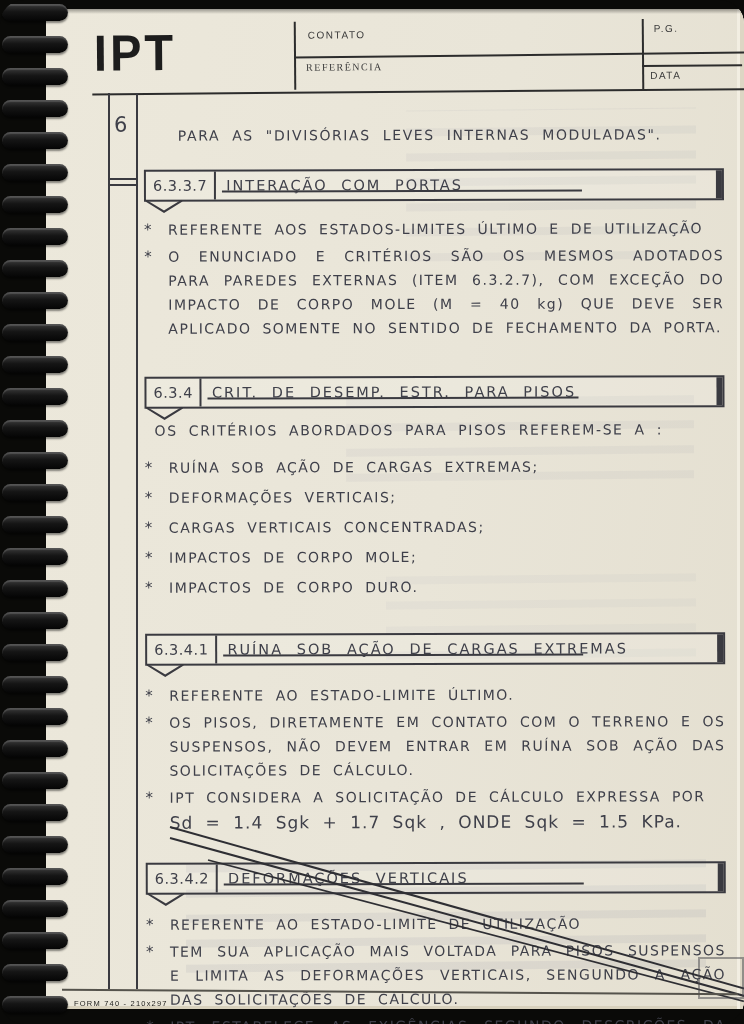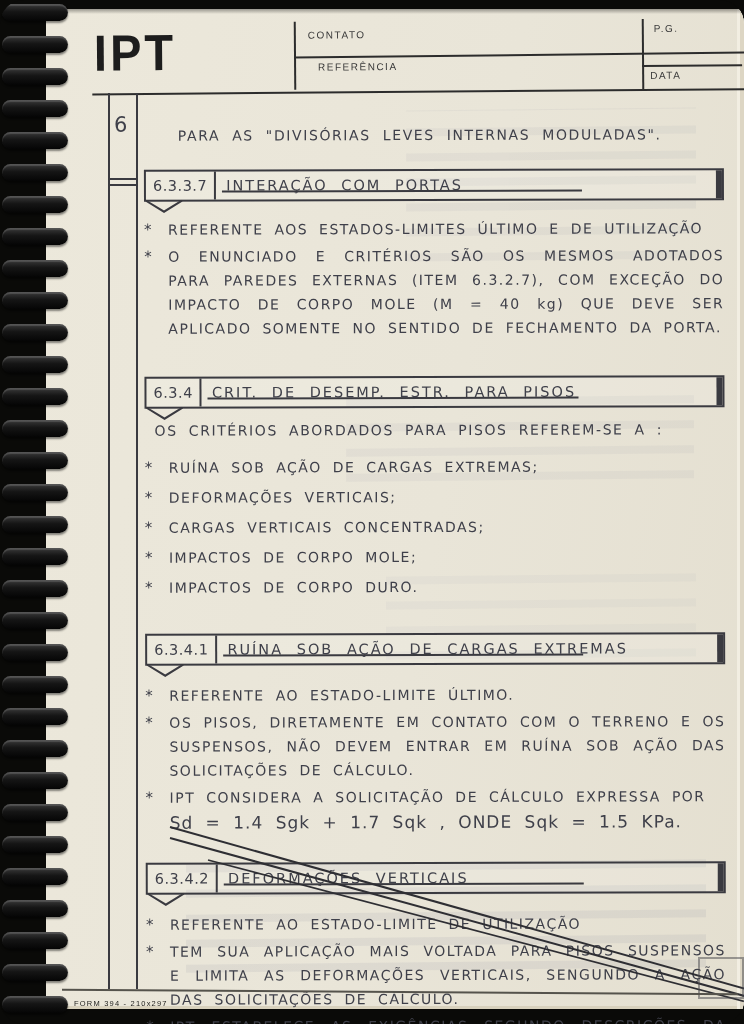--- a/index.html
+++ b/index.html
@@ -74,21 +74,21 @@
     <div class="ghost" style="left:360px;top:100px;width:290px;height:168px;"></div>
     <div class="ghost" style="left:300px;top:388px;width:348px;height:100px;"></div>
     <div class="ghost" style="left:340px;top:556px;width:310px;height:110px;opacity:.38;"></div>
     <div class="ghost" style="left:140px;top:852px;width:520px;height:126px;opacity:.75;"></div>
 
     <div class="header">
       <div class="logo">IPT</div>
       <div class="vline" style="left:248px;top:12px;height:68px;"></div>
       <div class="plabel" style="left:262px;top:20px;">CONTATO</div>
       <div class="hline" style="left:248px;top:46px;width:450px;transform:rotate(-0.2deg);"></div>
-      <div class="plabel" style="left:272px;top:52px;">REFERÊNCIA</div>
+      <div class="plabel" style="left:260px;top:52px;font-family:Liberation Serif, serif;">REFERÊNCIA</div>
       <div class="vline" style="left:596px;top:12px;height:70px;"></div>
       <div class="plabel" style="left:608px;top:16px;">P.G.</div>
       <div class="hline" style="left:596px;top:58px;width:100px;"></div>
       <div class="plabel" style="left:604px;top:63px;">DATA</div>
       <div class="hline" style="left:46px;top:82px;width:652px;"></div>
     </div>
 
     <div class="frame-line" style="left:62px;top:84px;width:2px;height:896px;"></div>
     <div class="frame-line" style="left:90px;top:84px;width:2px;height:896px;"></div>
     <div class="frame-line" style="left:62px;top:169px;width:30px;height:2px;"></div>
@@ -199,21 +199,21 @@
     </div>
 
     <svg class="strike-svg" width="698" height="1000">
       <line x1="124" y1="818" x2="700" y2="980" stroke="#2e2e33" stroke-width="2"></line>
       <line x1="124" y1="829" x2="702" y2="988" stroke="#2e2e33" stroke-width="2"></line>
       <line x1="162" y1="851" x2="704" y2="994" stroke="#2e2e33" stroke-width="1.6"></line>
     </svg>
 
     <div class="corner-box"></div>
     <div class="bottom-line"></div>
-    <div class="form-text">FORM 394 - 210x297</div>
+    <div class="form-text">FORM 740 - 210x297</div>
   </div>
 
   <div class="binding" id="binding">
       <div class="coil" style="top: 4px;"></div>
       <div class="coil" style="top: 36px;"></div>
       <div class="coil" style="top: 68px;"></div>
       <div class="coil" style="top: 100px;"></div>
       <div class="coil" style="top: 132px;"></div>
       <div class="coil" style="top: 164px;"></div>
       <div class="coil" style="top: 196px;"></div>

